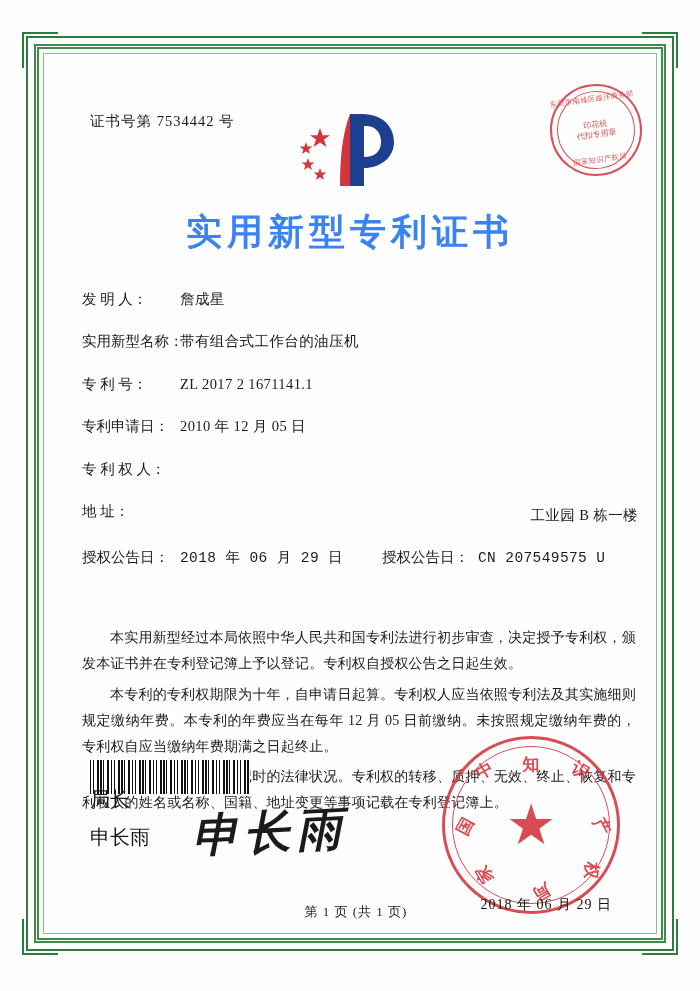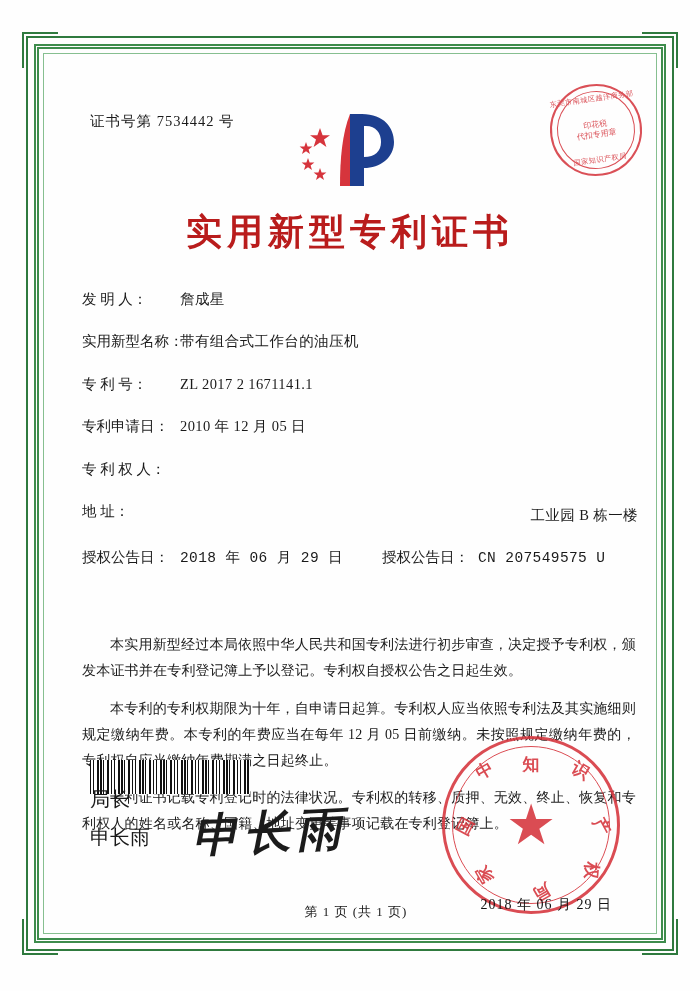--- a/index.html
+++ b/index.html
@@ -128,21 +128,21 @@
   
   .doc-title {
     position: absolute;
     left: 0; right: 0;
     top: 148px;
     text-align: center;
     font-size: 36px;
     font-weight: bold;
     letter-spacing: 5px;
     font-family: "Liberation Serif", serif;
-    color: #b91c1c;
+    color: #3b82f6;
   }
 
   
   .fields {
     position: absolute;
     left: 30px;
     right: 10px;
     top: 228px;
     font-size: 14.5px;
     line-height: 1.55;
@@ -179,21 +179,21 @@
   .paras {
     position: absolute;
     left: 30px;
     right: 12px;
     top: 560px;
     font-size: 14px;
     line-height: 1.85;
     text-align: justify;
   }
   .paras p {
-    margin: 12px 0 2px 0;
+    margin: 5px 0 2px 0;
     text-indent: 28px;
     letter-spacing: .2px;
   }
 
   
   .barcode {
     position: absolute;
     left: 38px;
     top: 700px;
     width: 160px;

